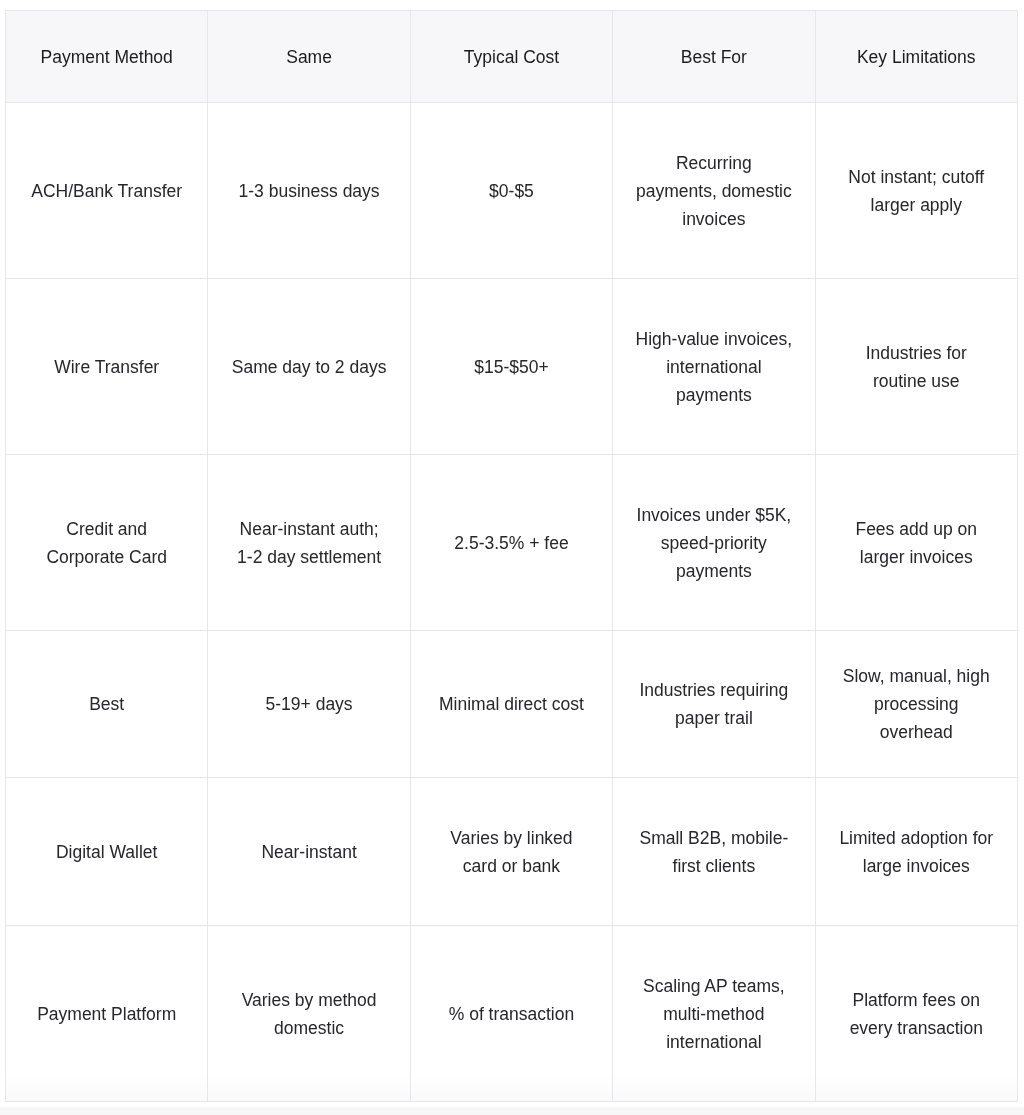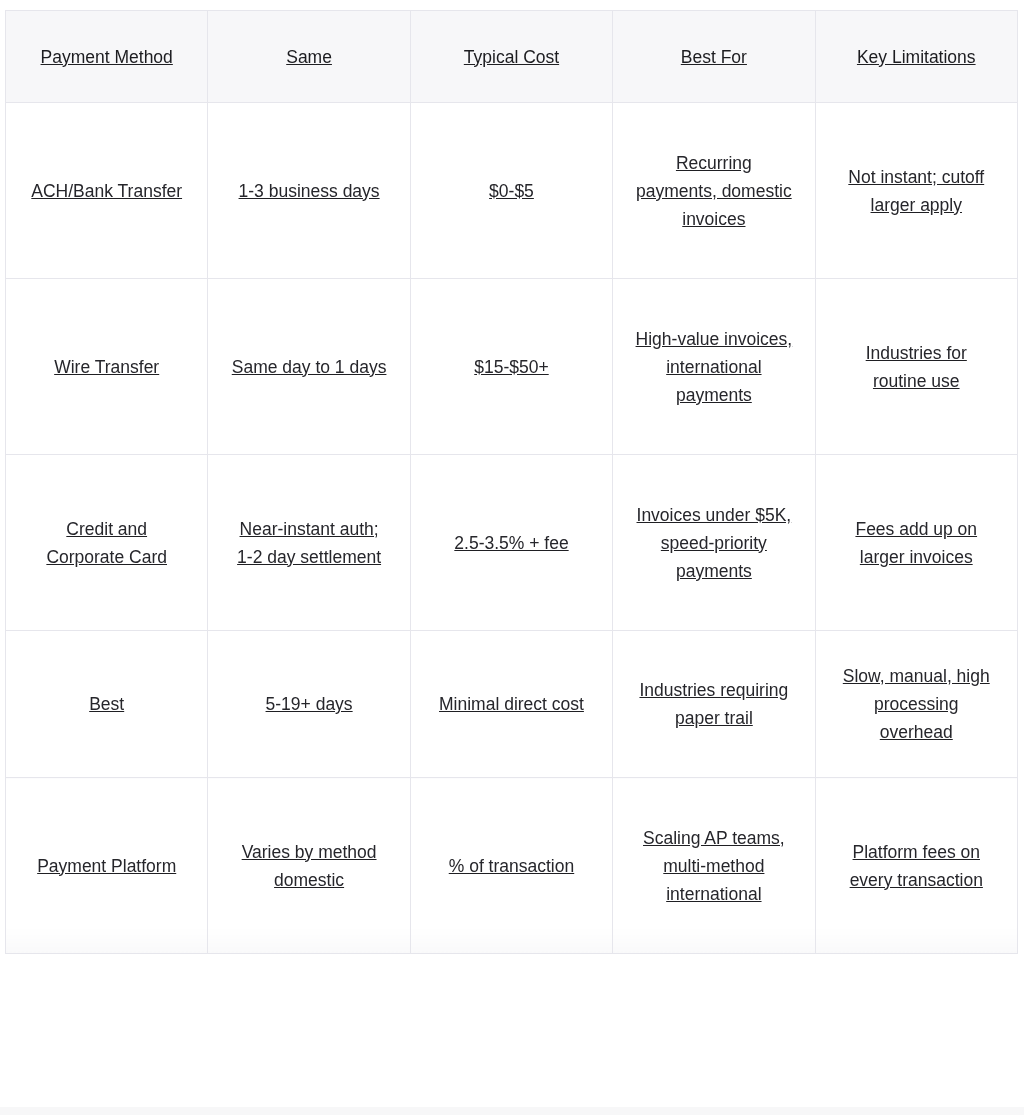--- a/index.html
+++ b/index.html
@@ -23,21 +23,20 @@
     }
     table.compare {
       position: absolute;
       left: 5px;
       top: 10px;
       width: 1012px;
       border-collapse: collapse;
       table-layout: fixed;
       font-size: 17.5px;
       line-height: 28px;
-      text-decoration: underline;
     }
     table.compare col { width: 202.4px; }
     table.compare th,
     table.compare td {
       border: 1px solid #e6e6ec;
       text-align: center;
       vertical-align: middle;
       padding: 0 22px;
     }
     table.compare th {
@@ -84,39 +83,46 @@
   <tbody>
     <tr class="r-tall">
       <td>ACH/Bank Transfer</td>
       <td>1-3 business days</td>
       <td>$0-$5</td>
       <td>Recurring payments, domestic invoices</td>
       <td>Not instant; cutoff larger apply</td>
     </tr>
     <tr class="r-tall">
       <td>Wire Transfer</td>
-      <td>Same day to 1 days</td>
+      <td>Same day to 2 days</td>
       <td>$15-$50+</td>
       <td>High-value invoices, international payments</td>
       <td>Industries for routine use</td>
     </tr>
     <tr class="r-tall">
       <td>Credit and Corporate Card</td>
       <td>Near-instant auth; 1-2 day settlement</td>
       <td>2.5-3.5% + fee</td>
       <td>Invoices under $5K, speed-priority payments</td>
       <td>Fees add up on larger invoices</td>
     </tr>
     <tr class="r-med">
       <td>Best</td>
       <td>5-19+ days</td>
       <td>Minimal direct cost</td>
       <td>Industries requiring paper trail</td>
       <td>Slow, manual, high processing overhead</td>
     </tr>
+    <tr class="r-med2">
+      <td>Digital Wallet</td>
+      <td>Near-instant</td>
+      <td>Varies by linked card or bank</td>
+      <td>Small B2B, mobile-first clients</td>
+      <td>Limited adoption for large invoices</td>
+    </tr>
     <tr class="r-last">
       <td>Payment Platform</td>
       <td>Varies by method domestic</td>
       <td>% of transaction</td>
       <td>Scaling AP teams, multi-method international</td>
       <td>Platform fees on every transaction</td>
     </tr>
   </tbody>
 </table>
 

